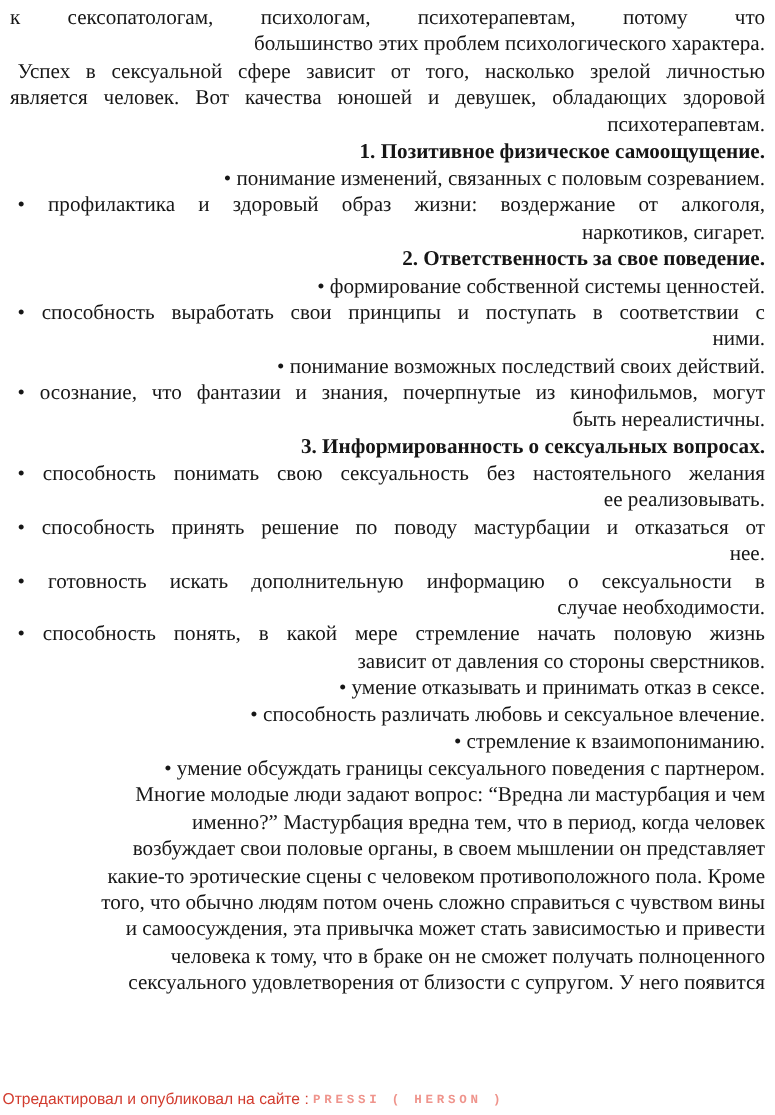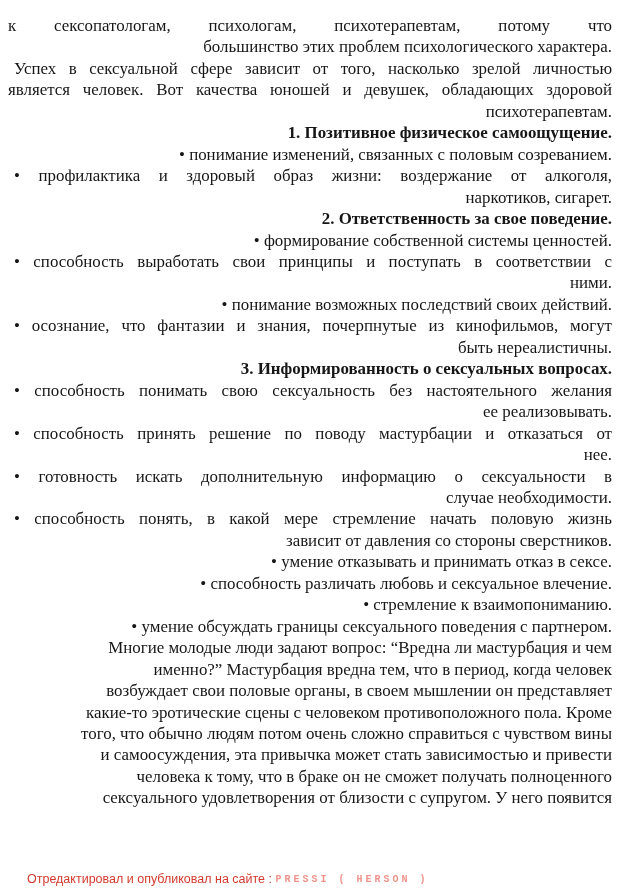--- a/index.html
+++ b/index.html
@@ -9,21 +9,21 @@
   }
   body {
     width: 620px;
     height: 892px;
     position: relative;
     overflow: hidden;
     font-family: "Liberation Serif", "DejaVu Serif", serif;
   }
   .page {
     position: absolute;
-    top: 15px;
+    top: 3px;
     left: 8px;
     right: 8px;
     color: #161616;
   }
   .line {
     font-size: 16.9px;
     line-height: 21.45px;
     text-align: right;
     white-space: normal;
   }
@@ -42,21 +42,20 @@
     position: absolute;
     left: 2px;
     top: 872px;
     white-space: nowrap;
     font-family: "Liberation Sans", "DejaVu Sans", sans-serif;
     font-size: 12.5px;
     line-height: 14px;
   }
   .footer .label {
     color: #d23b2e;
-    margin-left: 25px;
   }
   .footer .sep {
     color: #d23b2e;
   }
   .footer .site {
     color: #ef948c;
     font-family: "Liberation Mono", "DejaVu Sans Mono", monospace;
     font-size: 10px;
     font-weight: bold;
     letter-spacing: 3px;

